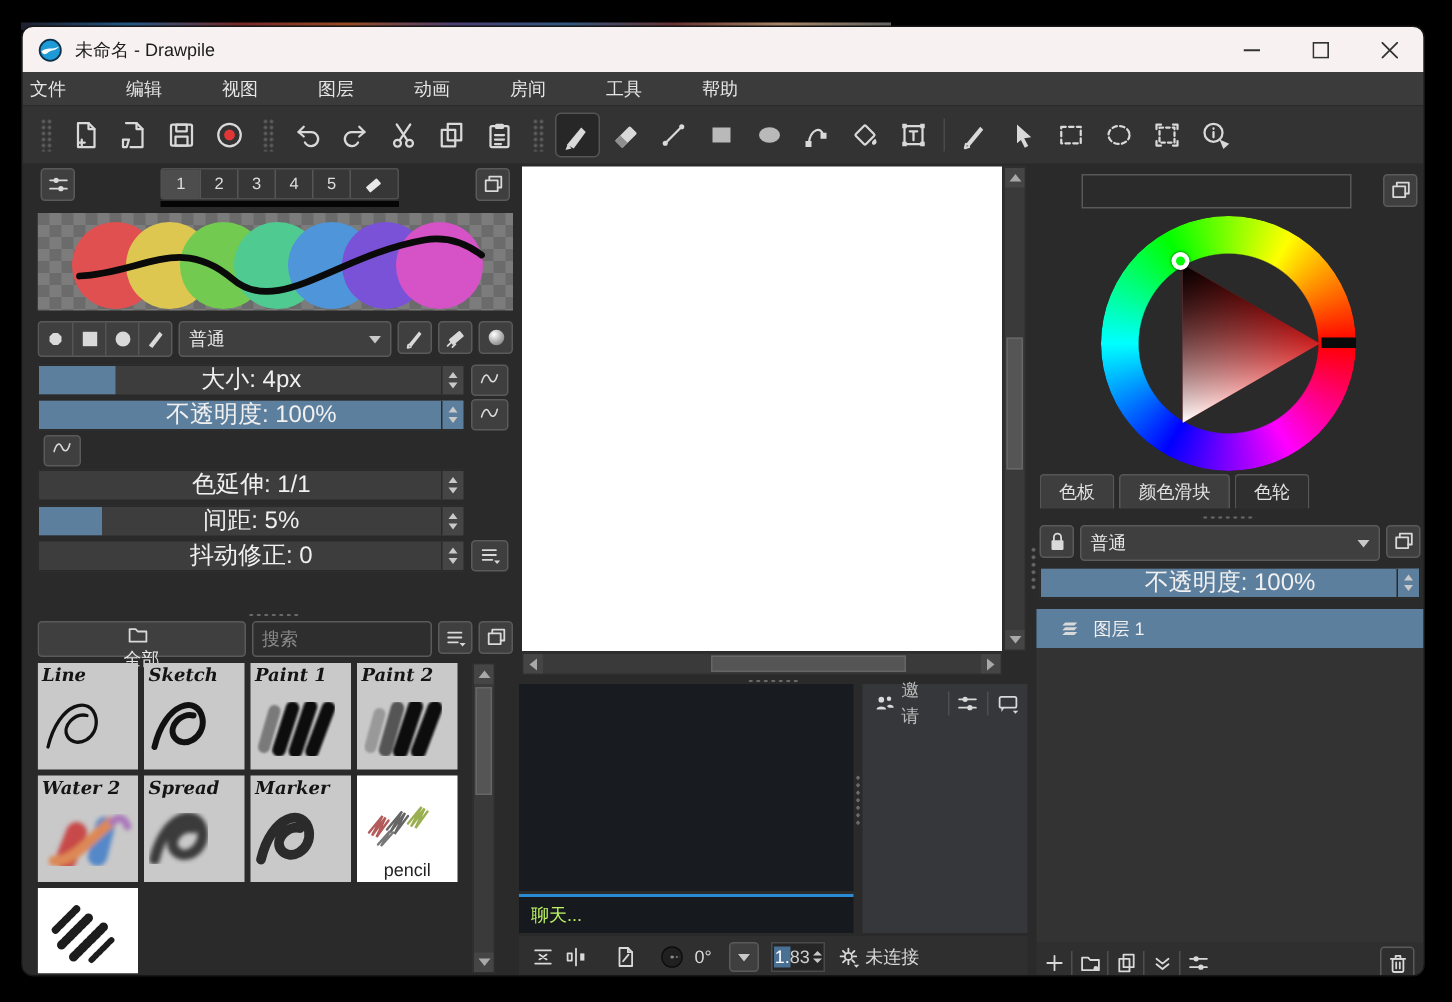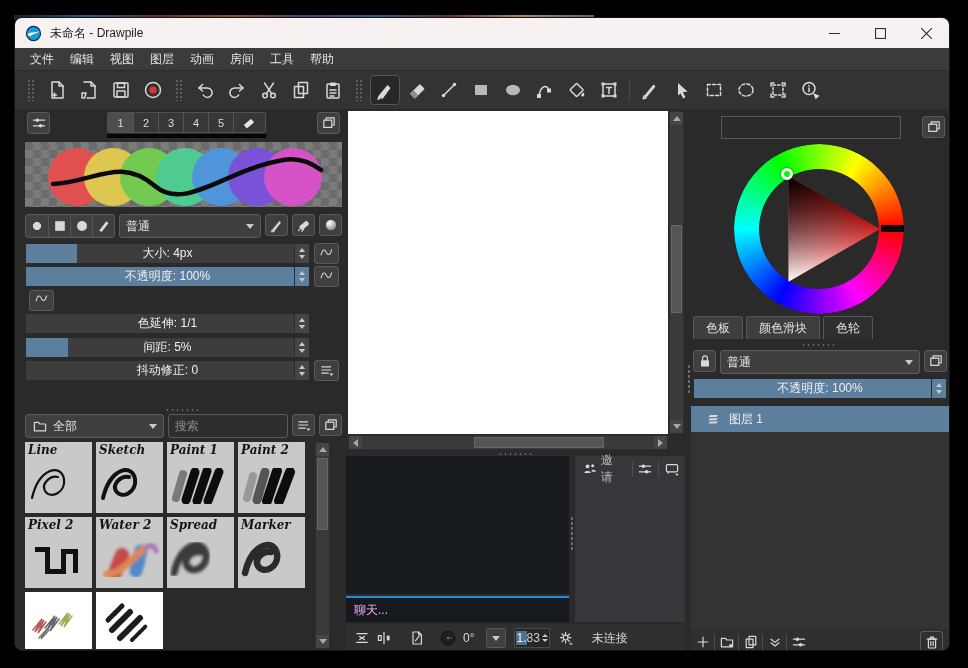--- a/index.html
+++ b/index.html
@@ -16,21 +16,21 @@
   #titlebar { height:30px; background:#f7f2f1; display:flex; align-items:center; padding-left:10px; }
   #app-logo { width:17px; height:17px; margin-right:8px; }
   #title-text { font-size:12px; color:#1c1c1c; }
   #win-controls { margin-left:auto; display:flex; height:100%; }
   .win-btn { width:46px; height:100%; display:flex; align-items:center; justify-content:center;
     color:#333; font-size:13px; }
   .win-btn svg { width:11px; height:11px; stroke:#333; stroke-width:1.2; fill:none; }
 
   
   #menubar { height:23px; background:#3b3b3b; display:flex; align-items:center;
-    padding-left:15px; gap:16px; border-bottom:1px solid #2a2a2a; }
+    padding-left:5px; gap:40px; border-bottom:1px solid #2a2a2a; }
   .menu-item { font-size:12px; color:#e6e6e6; }
 
   
   #toolbar { height:38px; background:#333; display:flex; align-items:center; padding-left:6px; }
   .tb-handle { width:8px; height:22px; margin:0 6px;
     background-image:radial-gradient(#5f5f5f 1px, transparent 1.2px);
     background-size:4px 4px; }
   .tb-group { display:flex; align-items:center; }
   .tool-btn { width:30px; height:30px; display:flex; align-items:center; justify-content:center;
     border-radius:4px; margin:0 1px; }
@@ -68,35 +68,35 @@
   .dropdown { background:#3f3f3f; border:1px solid #5a5a5a; border-radius:3px; height:24px;
     display:flex; align-items:center; padding:0 6px; font-size:12px; color:#e6e6e6; }
   .caret { width:0; height:0; border-left:4px solid transparent; border-right:4px solid transparent;
     border-top:5px solid #c9c9c9; margin-left:auto; }
 
   #slider-rows { position:absolute; left:0; top:131px; width:317px; }
   .slider-row { display:flex; height:21px; margin-bottom:2.4px; }
   .slider-widget { position:relative; width:285px; height:21px; background:#3d3d3d;
     border:1px solid #2a2a2a; display:flex; align-items:center; justify-content:center; overflow:hidden; }
   .slider-fill { position:absolute; left:0; top:0; bottom:0; background:#5d7f9e; }
-  .slider-text { position:relative; font-size:12px; color:#f0f0f0; z-index:1; }
+  .slider-text { position:relative; font-size:16px; color:#f0f0f0; z-index:1; }
   .spin { position:absolute; right:0; top:0; bottom:0; width:15px; background:#454545;
     border-left:1px solid #2a2a2a; display:flex; flex-direction:column; align-items:center; justify-content:center; gap:3px; }
   .spin i { width:0; height:0; border-left:3.5px solid transparent; border-right:3.5px solid transparent; }
   .spin .up { border-bottom:4px solid #c9c9c9; }
   .spin .dn { border-top:4px solid #c9c9c9; }
   .curve-btn { width:25px; height:21px; margin-left:4px; background:#3f3f3f; border:1px solid #5a5a5a;
     border-radius:3px; display:flex; align-items:center; justify-content:center; }
   .curve-btn svg { width:16px; height:14px; }
   .row-spacer { width:29px; }
 
   #preset-splitter { position:absolute; left:140px; top:296px; width:36px; height:4px;
     background-image:radial-gradient(#6a6a6a 1px, transparent 1.2px); background-size:5px 4px; }
   #preset-header { position:absolute; left:0; top:302px; width:317px; height:24px; display:flex; gap:4px; }
-  #preset-filter { width:140px; }
+  #preset-filter { width:140px;flex-direction:column; }
   #preset-search { width:122px; height:24px; background:#2e2e2e; border:1px solid #5a5a5a;
     border-radius:3px; color:#8a8a8a; font-size:12px; padding:0 6px; display:flex; align-items:center; }
   #preset-grid { position:absolute; left:0; top:330px; width:286px; height:207px; display:flex;
     flex-wrap:wrap; gap:4px; align-content:flex-start; overflow:hidden; }
   .preset-tile { width:67px; height:71px; background:#c9c9c9; position:relative; overflow:hidden; }
   .preset-tile.paper { background:#fff; }
   .preset-label { position:absolute; left:3px; top:1px; font-size:12px; font-weight:bold;
     font-style:italic; color:#141414; font-family:"DejaVu Serif",serif; }
   .preset-caption { position:absolute; bottom:1px; width:100%; text-align:center; font-size:12px; color:#222; }
   .preset-tile svg { position:absolute; left:0; top:16px; width:67px; height:52px; }
@@ -115,21 +115,21 @@
   #center { position:absolute; left:331px; top:0; width:339px; height:543px; }
   #canvas { position:absolute; left:2px; top:2px; width:320px; height:323px; background:#fff; }
   #canvas-vscroll { left:323px; top:2px; height:323px; }
   #canvas-hscroll { position:absolute; left:2px; top:326px; width:320px; height:15px;
     background:#3a3a3a; border:1px solid #2e2e2e; }
   #center-splitter { position:absolute; left:152px; top:343px; width:36px; height:4px;
     background-image:radial-gradient(#6a6a6a 1px, transparent 1.2px); background-size:5px 4px; }
   #chat-wrap { position:absolute; left:0; top:347px; width:339px; height:166px; }
   #chat-log { position:absolute; left:0; top:0; width:223px; height:138px; background:#181b1f; }
   #chat-input { position:absolute; left:0; top:140px; width:223px; height:26px; background:#16191d;
-    border-top:2px solid #2a8bd4; color:#f0abfc; font-size:12px; display:flex; align-items:center; padding:0 8px; }
+    border-top:2px solid #2a8bd4; color:#bef264; font-size:12px; display:flex; align-items:center; padding:0 8px; }
   #chat-splitter { position:absolute; left:224px; top:60px; width:4px; height:34px;
     background-image:radial-gradient(#6a6a6a 1px, transparent 1.2px); background-size:4px 5px; }
   #user-pane { position:absolute; left:229px; top:0; width:110px; height:166px; background:#35373a; }
   #invite-row { display:flex; align-items:center; height:24px; padding:2px 2px 0 2px; gap:2px; }
   #invite-btn { display:flex; align-items:center; gap:3px; height:21px; padding:0 5px;
     color:#b9b9b9; font-size:12px; border-radius:3px; }
   #invite-btn svg, .small-ic svg { width:15px; height:15px; }
   .small-ic { width:22px; height:21px; display:flex; align-items:center; justify-content:center; }
   #statusbar { position:absolute; left:0; top:515px; width:339px; height:28px; background:#2f2f2f;
     display:flex; align-items:center; font-size:12px; color:#d8d8d8; }
@@ -742,34 +742,20 @@
             <div class="preset-tile">
               <svg viewBox="0 0 67 52">
                 <defs>
                   <filter id="b1">
                     <feGaussianBlur stdDeviation="0.7"></feGaussianBlur>
                   </filter>
                   <filter id="b2">
                     <feGaussianBlur stdDeviation="1.4"></feGaussianBlur>
                   </filter>
                 </defs>
-                <path d="M10 16h12v22h16V18h12v22" fill="none" stroke="#111" stroke-width="5" shape-rendering="crispEdges"></path>
-              </svg>
-              <span class="preset-label">Pixel 2</span>
-            </div>
-            <div class="preset-tile">
-              <svg viewBox="0 0 67 52">
-                <defs>
-                  <filter id="b1">
-                    <feGaussianBlur stdDeviation="0.7"></feGaussianBlur>
-                  </filter>
-                  <filter id="b2">
-                    <feGaussianBlur stdDeviation="1.4"></feGaussianBlur>
-                  </filter>
-                </defs>
                 <g filter="url(#b2)">
                   <path d="M26 22l-7 18" stroke="#c84848" stroke-width="14" stroke-linecap="round" fill="none"></path>
                   <path d="M45 18l-5 20" stroke="#5588c8" stroke-width="13" stroke-linecap="round" fill="none"></path>
                   <path d="M11 41C24 42 36 25 49 15" stroke="#dd8855" stroke-width="7" stroke-linecap="round" fill="none"></path>
                   <path d="M50 15c4-4 8-3 10 3" stroke="#aa77bb" stroke-width="5" stroke-linecap="round" fill="none"></path>
                 </g>
               </svg>
               <span class="preset-label">Water 2</span>
             </div>
             <div class="preset-tile">
@@ -970,21 +956,21 @@
           </div>
           <div class="sb-ic" style="margin-left:8px">
               <span style="display: flex; width: 16px; height: 16px;">
                 <svg viewBox="0 0 20 20" style="width:100%;height:100%">
                   <circle class="s" cx="9.5" cy="9.5" r="3"></circle>
                   <path class="s" d="M9.5 3v2.5M9.5 13.5V16M3 9.5h2.5M13.5 9.5H16M5 5l1.8 1.8M12.7 12.7l1.8 1.8M14.5 5l-1.8 1.8M6.8 12.7L5 14.5" stroke-width="1.8"></path>
                   <polygon class="f" points="14,16.5 18.5,16.5 16.2,19"></polygon>
                 </svg>
               </span>
             </div>
-          <span style="margin-left:15px">未连接</span>
+          <span style="margin-left:0">未连接</span>
         </div>
       </div>
 
       <div id="dock-splitter-v"></div>
 
       <div id="right-dock">
         <div id="swatch-strip"></div>
         <div class="mini-btn" style="position:absolute;right:4px;top:4px">
           <span style="display: flex; width: 16px; height: 16px;">
               <svg viewBox="0 0 20 20" style="width:100%;height:100%">

